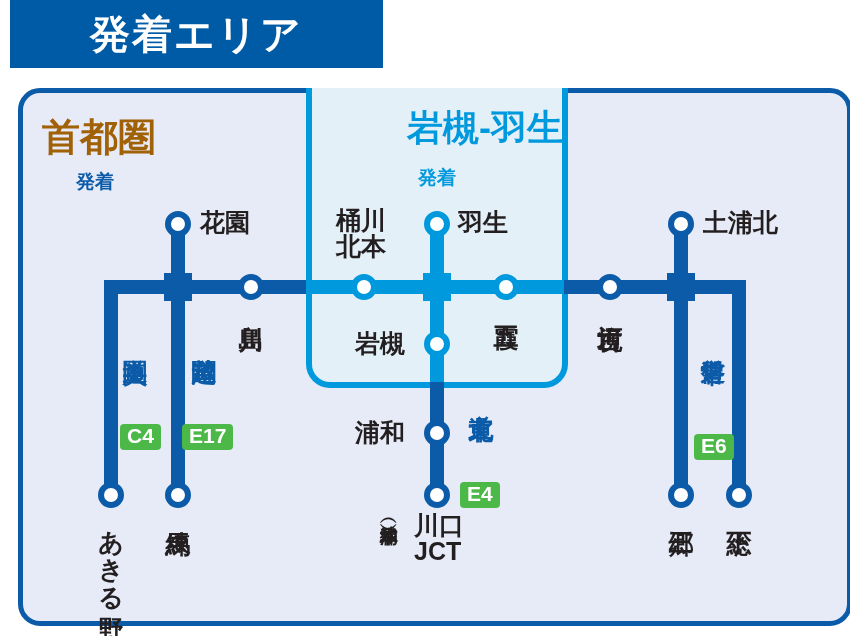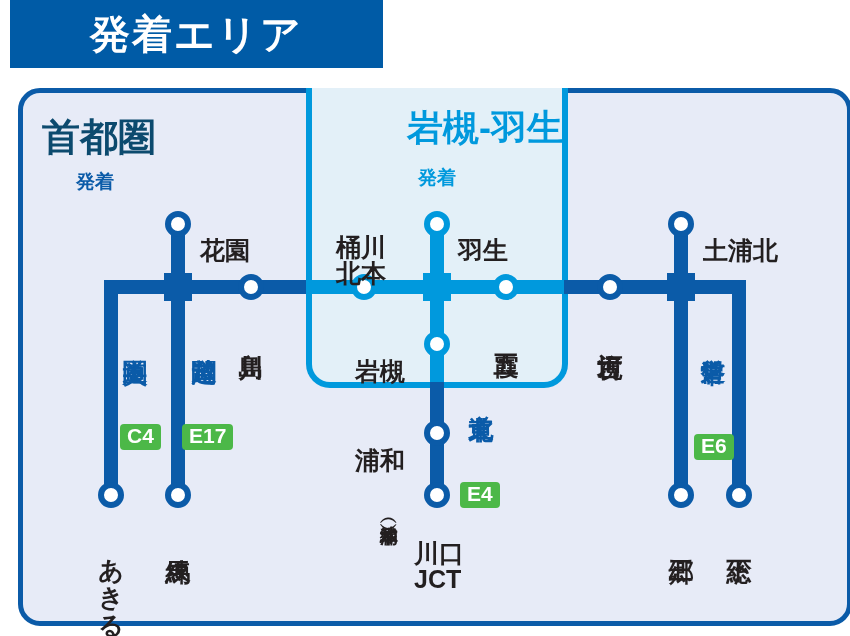--- a/index.html
+++ b/index.html
@@ -49,21 +49,21 @@
   }
   .hl-sub{
     position:absolute;left:296px;top:168px;width:262px;
     text-align:center;color:#0099dd;font-size:19px;font-weight:bold;
     line-height:1;z-index:6;
   }
 
   
   .region-title{
     position:absolute;left:32px;top:118px;
-    color:#0c4a6e;font-size:38px;font-weight:bold;line-height:1;
+    color:#a16207;font-size:38px;font-weight:bold;line-height:1;
     z-index:6;white-space:nowrap;text-align:center;
   }
   .region-sub{
     position:absolute;left:66px;top:172px;
     color:#0b5ba8;font-size:19px;font-weight:bold;line-height:1;z-index:6;
   }
 
   
   .ln{position:absolute;z-index:3;}
   .ln.dark{background:#0b5ba8;}
@@ -78,21 +78,21 @@
   .circ.cyan{border:6px solid #0099dd;}
   .sq{
     position:absolute;width:28px;height:28px;z-index:5;
   }
   .sq.dark{background:#0b5ba8;}
   .sq.cyan{background:#0099dd;}
 
   
   .lbl{
     position:absolute;color:#231f20;font-size:25px;font-weight:bold;
-    line-height:1.02;z-index:6;white-space:nowrap;margin-top:28px;
+    line-height:1.02;z-index:6;white-space:nowrap;
   }
   .lbl.vert{
     writing-mode:vertical-rl;text-orientation:upright;white-space:nowrap;
   }
   .lbl.two{line-height:1.04;}
 
   
   .road{
     position:absolute;color:#0b5ba8;font-size:25px;font-weight:bold;
     writing-mode:vertical-rl;text-orientation:upright;
@@ -168,21 +168,21 @@
   <div class="circ dark" style="left:414px;top:482px;"></div>
   <div class="circ dark" style="left:88px;top:482px;"></div>
   <div class="circ dark" style="left:155px;top:482px;"></div>
   <div class="circ dark" style="left:658px;top:482px;"></div>
   <div class="circ dark" style="left:716px;top:482px;"></div>
 
   <div class="lbl" style="left:190px;top:210px;">花園</div>
 
   <div class="lbl vert" style="left:228px;top:306px;">川島</div>
 
-  <div class="lbl two" style="left:326px;top:207px;text-align:center;font-family:Liberation Serif, serif;">
+  <div class="lbl two" style="left:326px;top:207px;text-align:center;">
     <div>桶川</div>
     <div>北本</div>
   </div>
 
   <div class="lbl" style="left:448px;top:210px;">羽生</div>
 
   <div class="lbl" style="left:345px;top:331px;">岩槻</div>
 
   <div class="lbl vert" style="left:483px;top:306px;">五霞</div>
 

